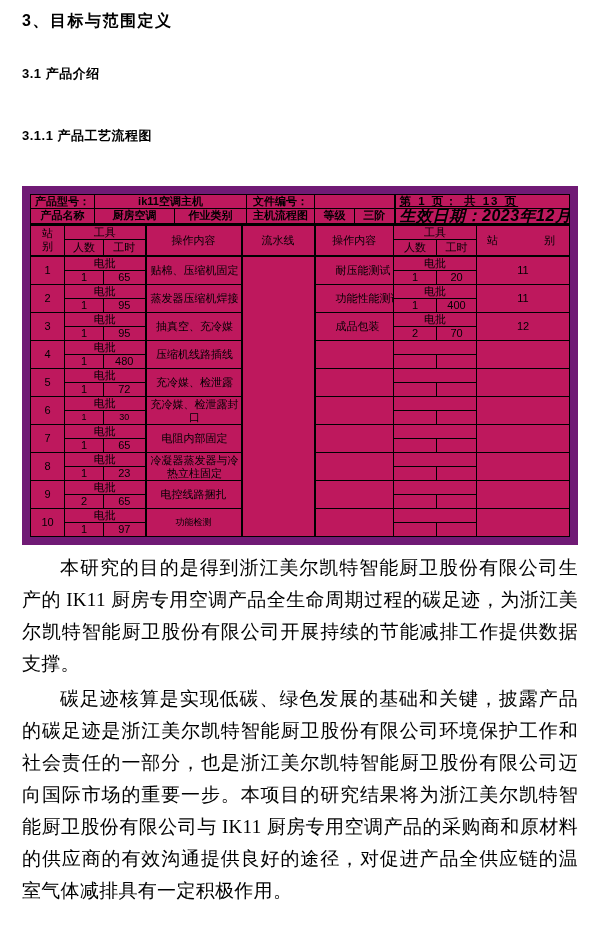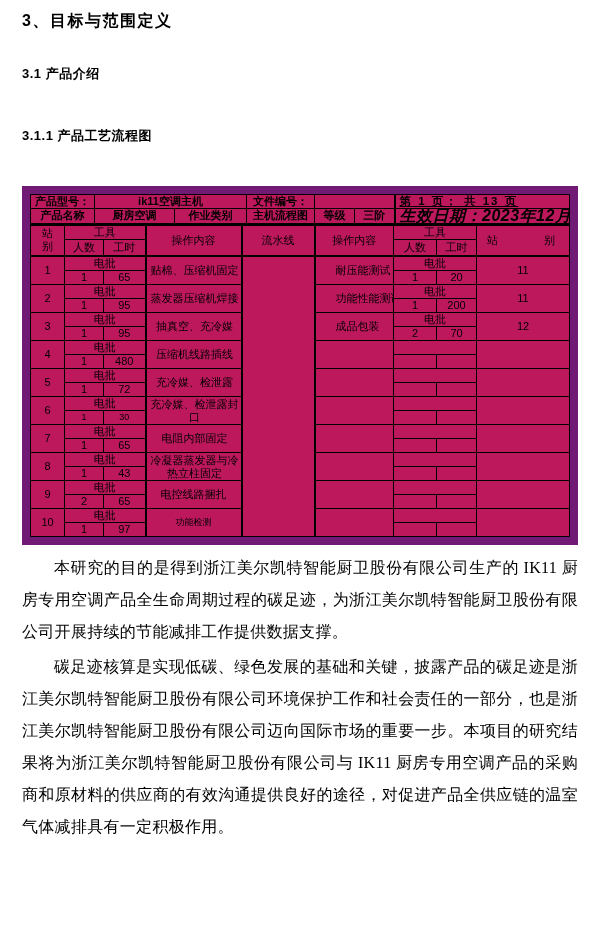--- a/index.html
+++ b/index.html
@@ -39,21 +39,21 @@
   td.rop { text-align:left; padding-left:20px; }
   td.ctr { text-align:center; padding-left:0; }
   td.sm  { font-size:9px; }
   td.spread span.s1 { float:left;  margin-left:10px; }
   td.spread span.s2 { float:right; margin-right:14px; }
 
   
   .paras { margin-top:7px; }
   .paras p {
     font-family:"Liberation Serif","DejaVu Serif",serif;
-    font-size:16px; line-height:32px; letter-spacing:0.3px;
+    font-size:19px; line-height:32px; letter-spacing:0.3px;
     text-align:justify; text-indent:2em; margin-bottom:3px;
   }
 </style>
 </head>
 <body>
 
 <div class="page">
 
   <div class="h-main" id="h-3">3、目标与范围定义</div>
   <div class="h-sub" id="h-31">3.1 产品介绍</div>
@@ -146,21 +146,21 @@
             <td class="br2" colspan="2">电批</td>
             <td class="op br2" rowspan="2">蒸发器压缩机焊接</td>
             <td class="rop" rowspan="2">功能性能测试</td>
             <td colspan="2">电批</td>
             <td rowspan="2">11</td>
           </tr>
           <tr class="rb">
             <td>1</td>
             <td class="br2">95</td>
             <td>1</td>
-            <td>200</td>
+            <td>400</td>
           </tr>
           <tr class="ra">
             <td rowspan="2">3</td>
             <td class="br2" colspan="2">电批</td>
             <td class="op br2" rowspan="2">抽真空、充冷媒</td>
             <td class="rop" rowspan="2">成品包装</td>
             <td colspan="2">电批</td>
             <td rowspan="2">12</td>
           </tr>
           <tr class="rb">
@@ -228,21 +228,21 @@
           <tr class="ra">
             <td rowspan="2">8</td>
             <td class="br2" colspan="2">电批</td>
             <td class="op br2" rowspan="2">冷凝器蒸发器与冷热立柱固定</td>
             <td class="rop" rowspan="2"></td>
             <td colspan="2"></td>
             <td rowspan="2"></td>
           </tr>
           <tr class="rb">
             <td>1</td>
-            <td class="br2">43</td>
+            <td class="br2">23</td>
             <td></td>
             <td></td>
           </tr>
           <tr class="ra">
             <td rowspan="2">9</td>
             <td class="br2" colspan="2">电批</td>
             <td class="op br2 ctr" rowspan="2">电控线路捆扎</td>
             <td class="rop" rowspan="2"></td>
             <td colspan="2"></td>
             <td rowspan="2"></td>

